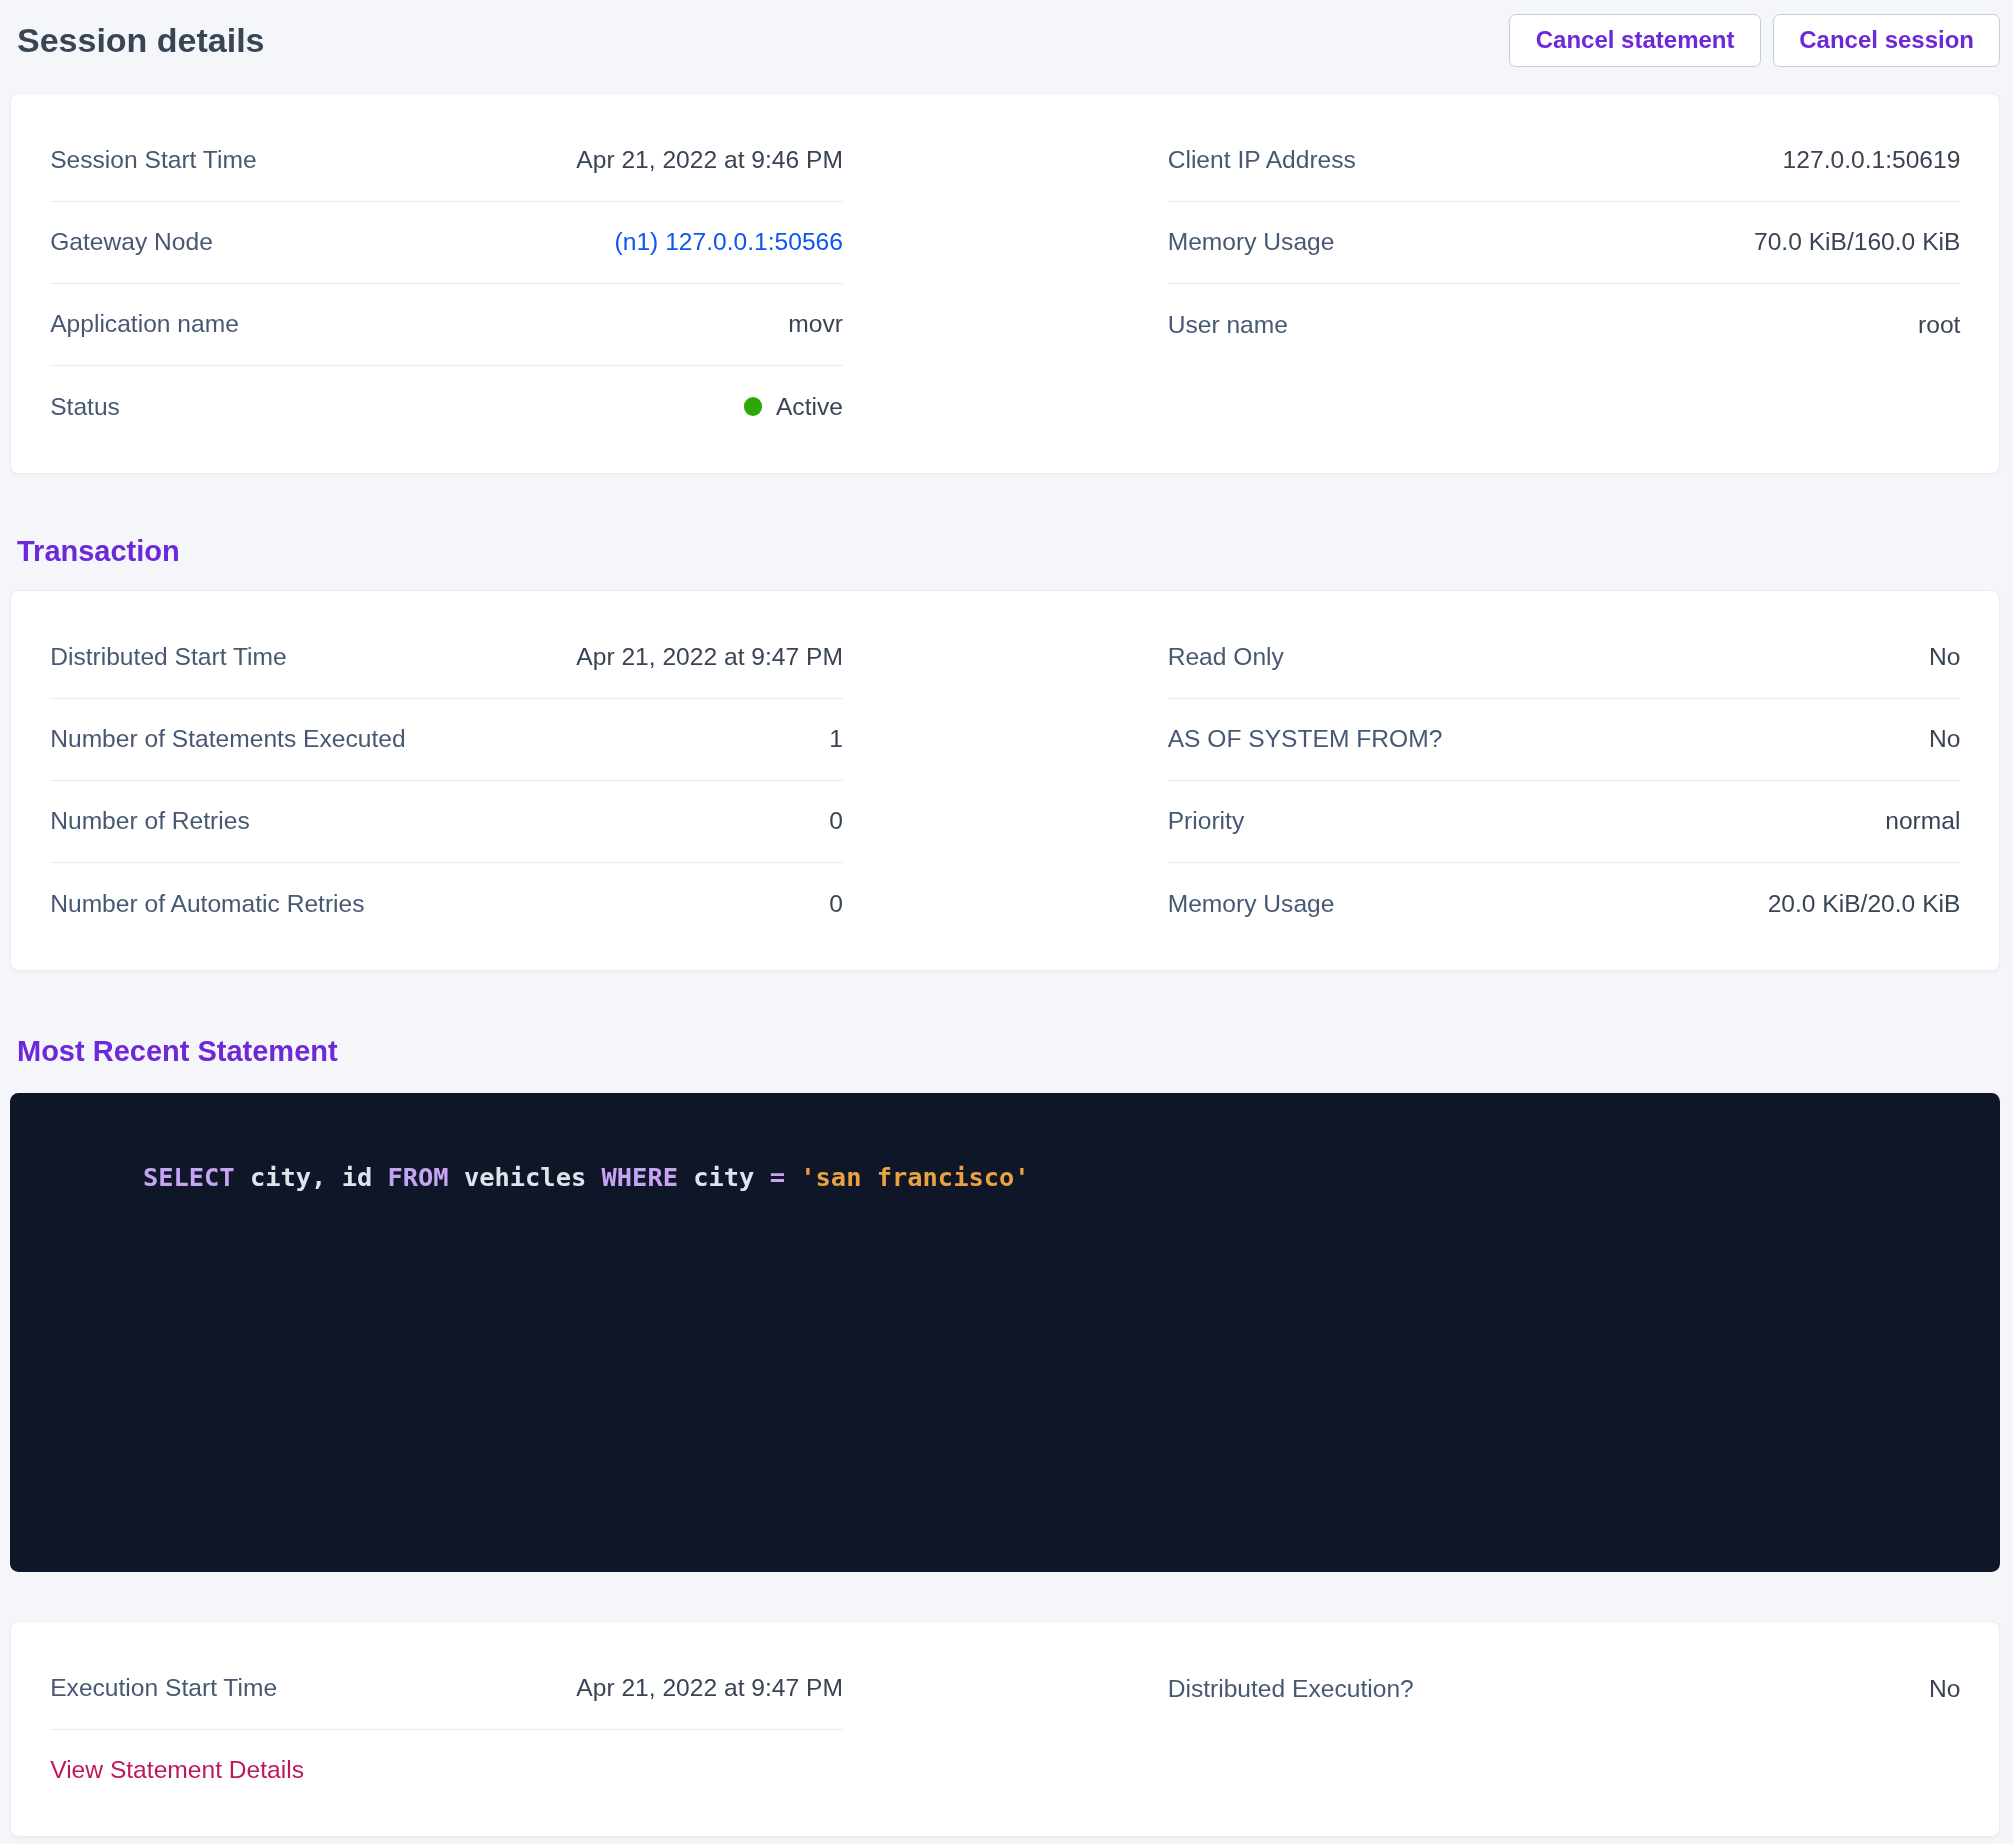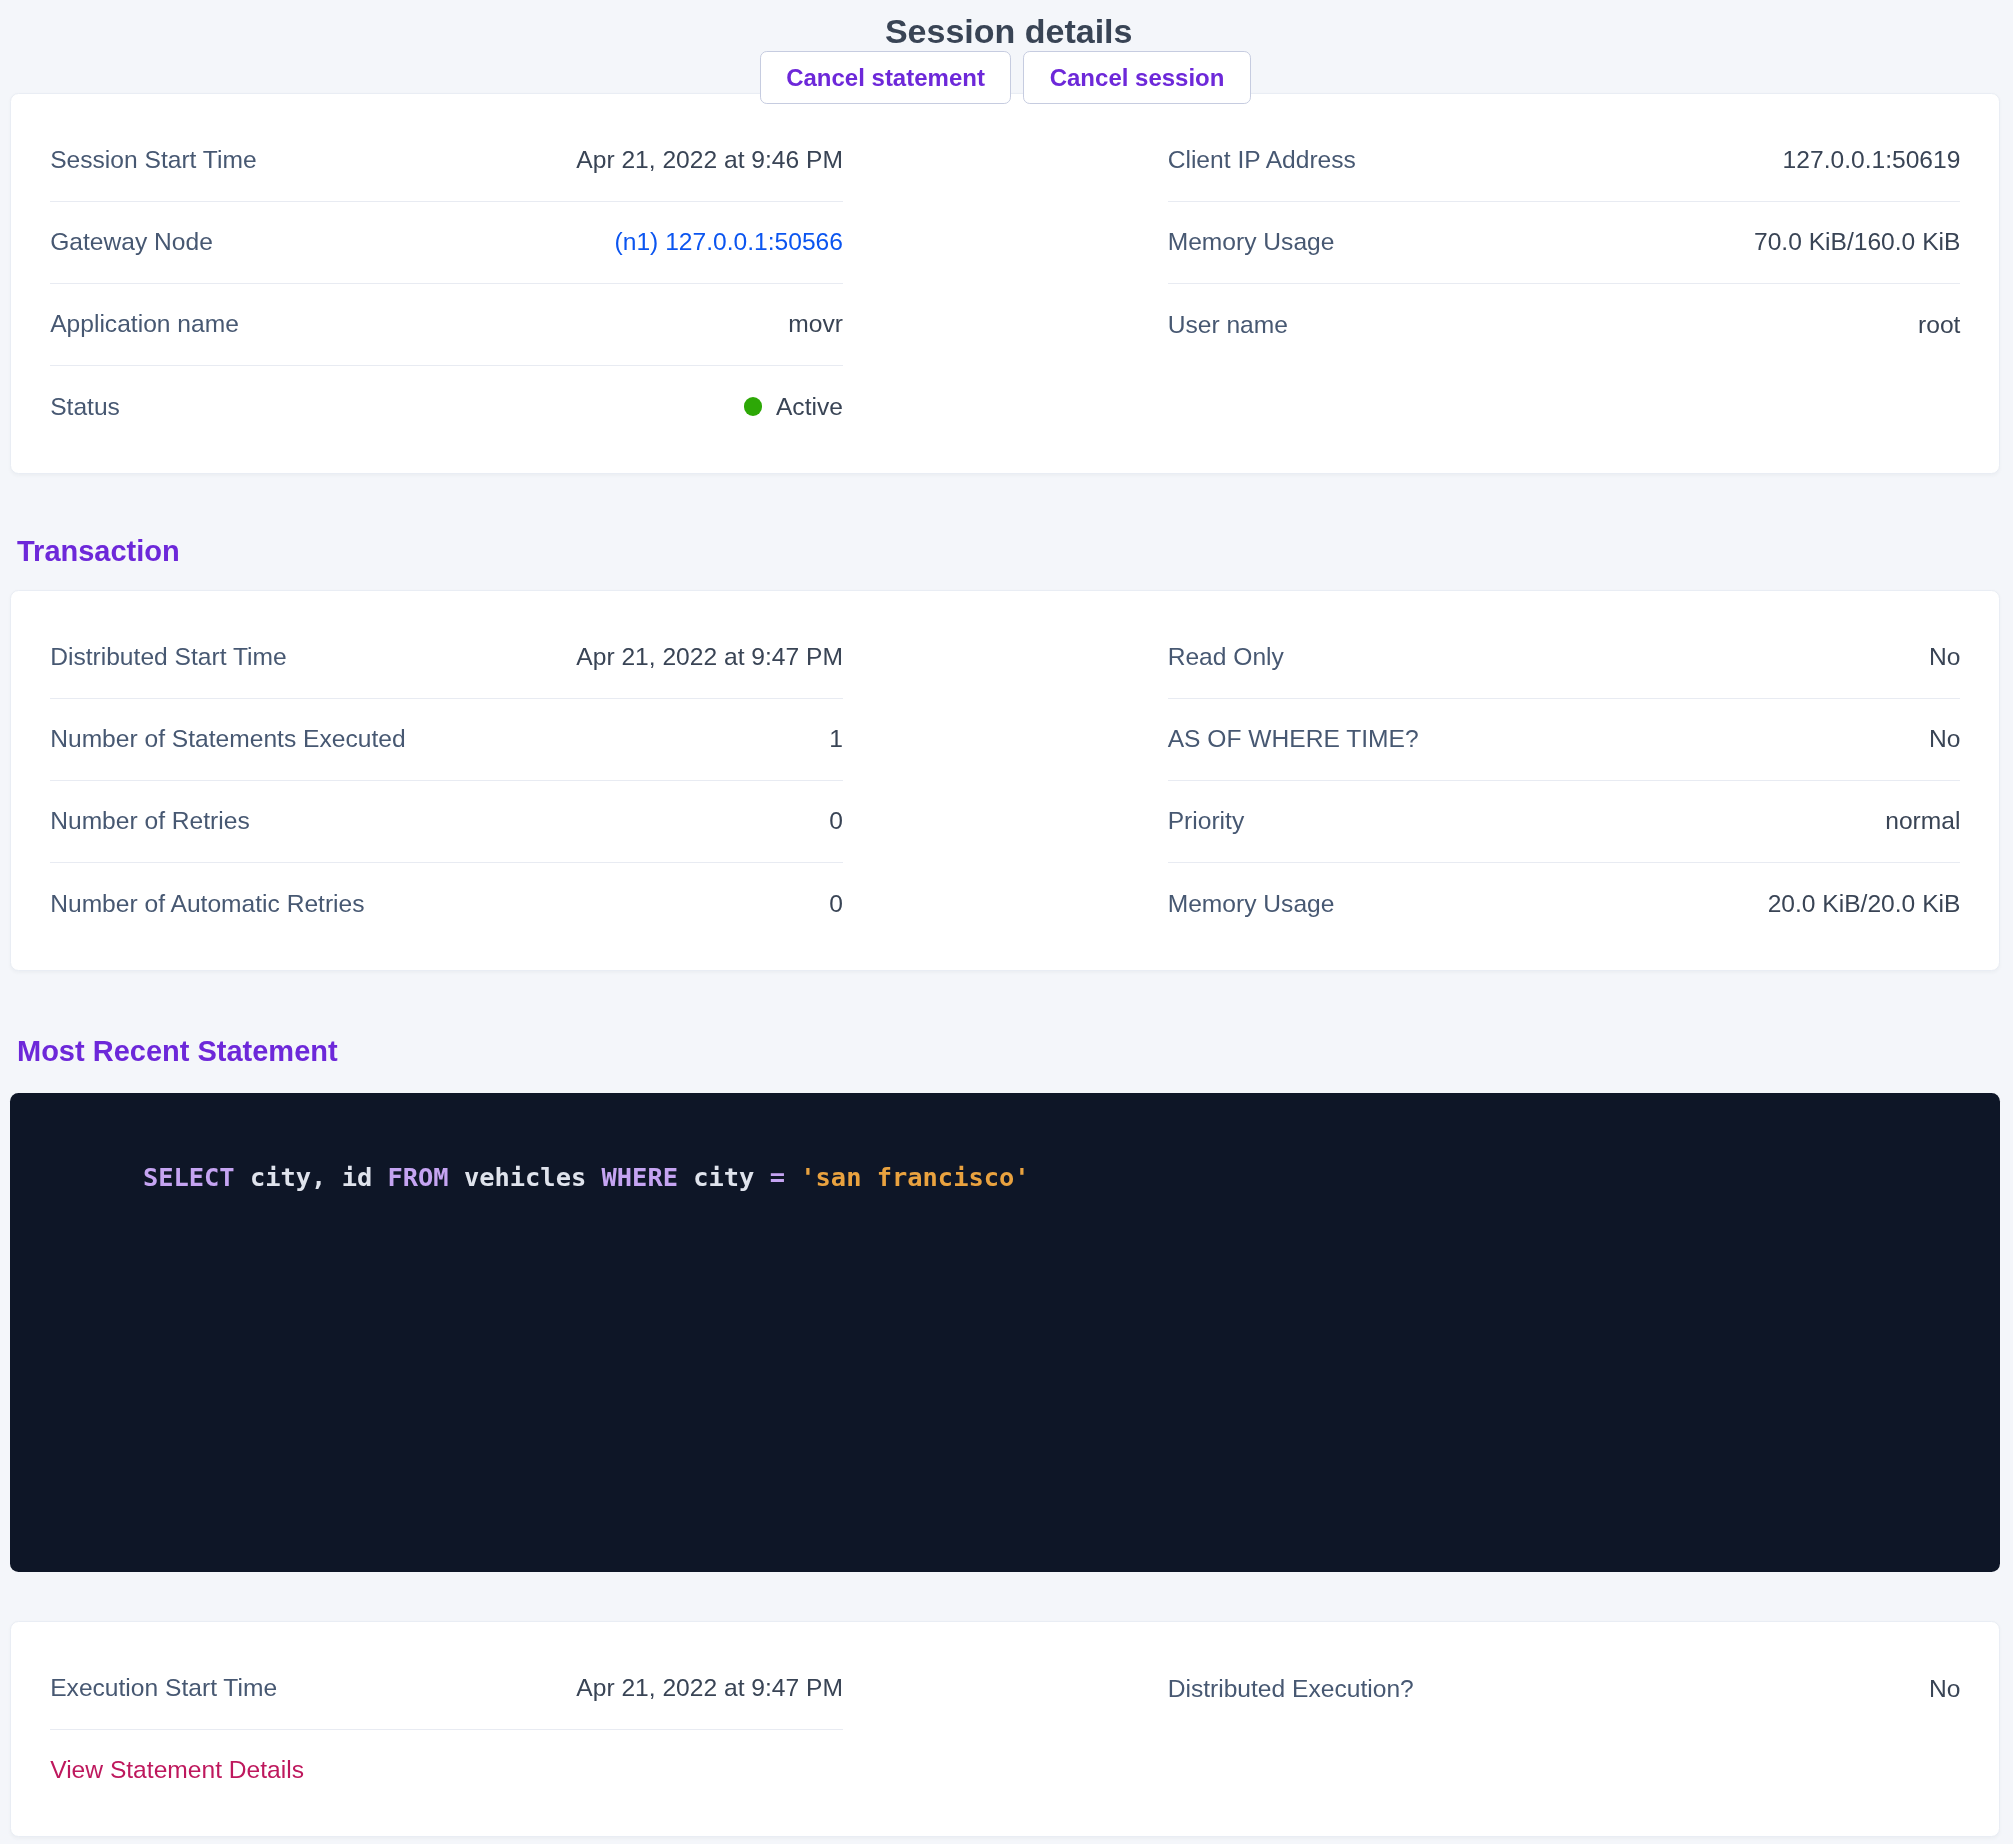--- a/index.html
+++ b/index.html
@@ -13,21 +13,20 @@
   }
   .page { padding: 0 13.6px 0 10.2px; }
 
   
   .page-header {
     display: flex;
     justify-content: space-between;
     align-items: center;
     padding-top: 12px;
     height: 68px;
-    flex-direction: column;
   }
   .page-title {
     font-size: 34px;
     font-weight: 600;
     color: #394455;
     margin: 0 0 0 6.8px;
   }
   .header-buttons { display: flex; gap: 12px; }
   .btn {
     background: #FFFFFF;
@@ -199,21 +198,21 @@
           <span class="lbl">Number of Automatic Retries</span>
           <span class="val">0</span>
         </div>
       </div>
       <div class="col">
         <div class="row">
           <span class="lbl">Read Only</span>
           <span class="val">No</span>
         </div>
         <div class="row">
-          <span class="lbl">AS OF WHERE TIME?</span>
+          <span class="lbl">AS OF SYSTEM FROM?</span>
           <span class="val">No</span>
         </div>
         <div class="row">
           <span class="lbl">Priority</span>
           <span class="val">normal</span>
         </div>
         <div class="row">
           <span class="lbl">Memory Usage</span>
           <span class="val">20.0 KiB/20.0 KiB</span>
         </div>

